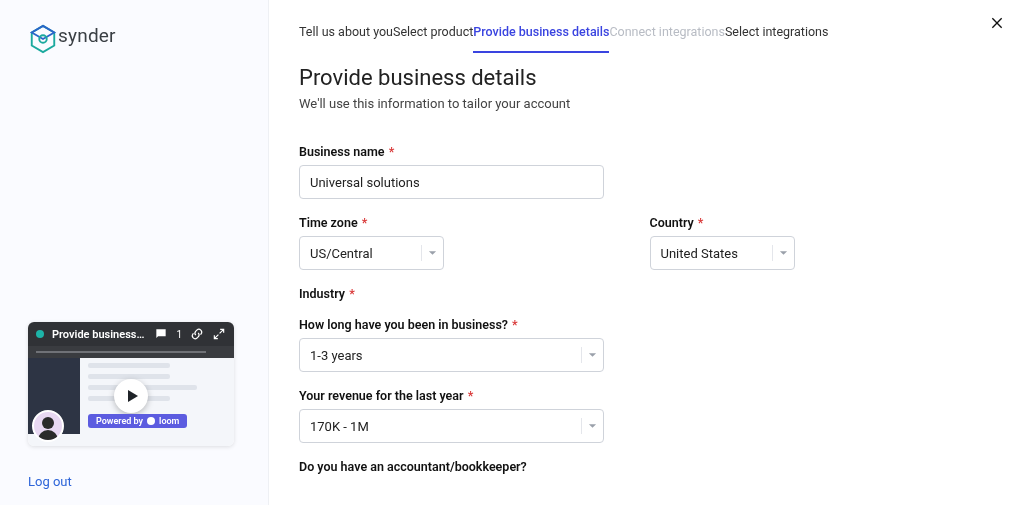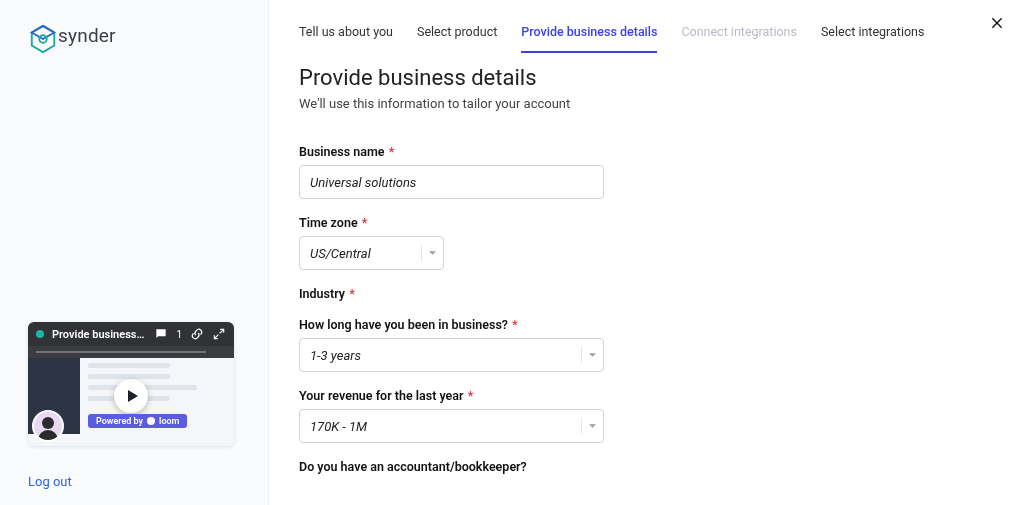--- a/index.html
+++ b/index.html
@@ -81,21 +81,21 @@
 
     
     .main {
       flex: 1;
       background: #fff;
       padding: 16px 40px 20px 30px;
       overflow-y: auto;
       position: relative;
       border-left: 1px solid #eef0f4;
     }
-    .stepper { display:flex; gap: 24px; padding: 8px 0 0 0; margin-bottom: 12px; }
+    .stepper { display:flex; padding: 8px 0 0 0; margin-bottom: 12px; }
     .step { font-size: 12.5px; color: #333; padding-bottom: 12px; cursor: pointer; }
     .step.active { color: #3a44e0; border-bottom: 2px solid #3a44e0; font-weight: 500; }
     .step.disabled { color: #b8bcc4; cursor: default; }
 
     .page-title { font-size: 22px; font-weight: 400; color: #222; margin-bottom: 6px; }
     .page-subtitle { font-size: 13px; color: #444; margin-bottom: 33px; }
 
     .form-row { margin-bottom: 16px; }
     .form-row.two { display:flex; gap: 16px; }
     .form-col { flex:1; }
@@ -105,21 +105,20 @@
     .field, .select {
       width: 100%; max-width: 305px;
       height: 34px;
       border: 1px solid #cfd3da;
       border-radius: 4px;
       padding: 0 10px;
       font-size: 13px; color:#222;
       background:#fff;
       display:flex; align-items:center;
       position:relative;
-      font-style:italic;
     }
     .form-row.two .field, .form-row.two .select { max-width: 145px; }
     .select { padding-right: 28px; cursor:pointer; }
     .select .chev {
       position:absolute; right:6px; top:50%; transform:translateY(-50%);
       width:16px; height:16px; border-left:1px solid #e4e6eb; padding-left:6px;
       display:flex; align-items:center; justify-content:center;
     }
     .chev svg { width:10px; height:10px; fill:#9aa0aa; }
 
@@ -234,20 +233,31 @@
         <label class="label"><span>Time zone</span> <span class="req">*</span></label>
         <div class="select">
           <span>US/Central</span>
           <span class="chev">
               <svg viewBox="0 0 10 10">
                 <path d="M1 3l4 4 4-4"></path>
               </svg>
             </span>
         </div>
       </div>
+      <div class="form-col">
+        <label class="label"><span>Country</span> <span class="req">*</span></label>
+        <div class="select">
+          <span>United States</span>
+          <span class="chev">
+              <svg viewBox="0 0 10 10">
+                <path d="M1 3l4 4 4-4"></path>
+              </svg>
+            </span>
+        </div>
+      </div>
     </div>
 
     <div class="form-row">
       <label class="label"><span>Industry</span> <span class="req">*</span></label>
     </div>
 
     <div class="form-row">
       <label class="label"><span>How long have you been in business?</span> <span class="req">*</span></label>
       <div class="select">
         <span>1-3 years</span>

